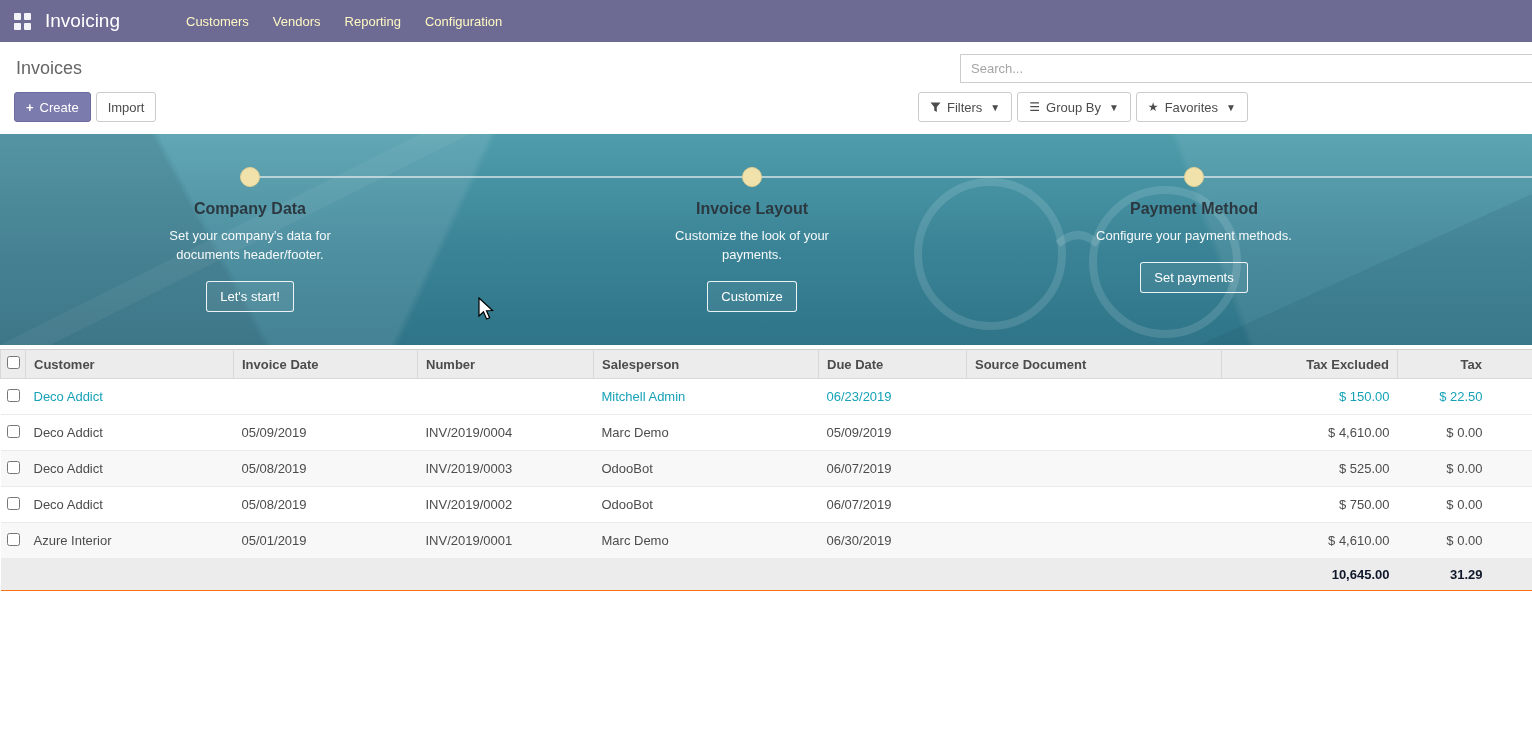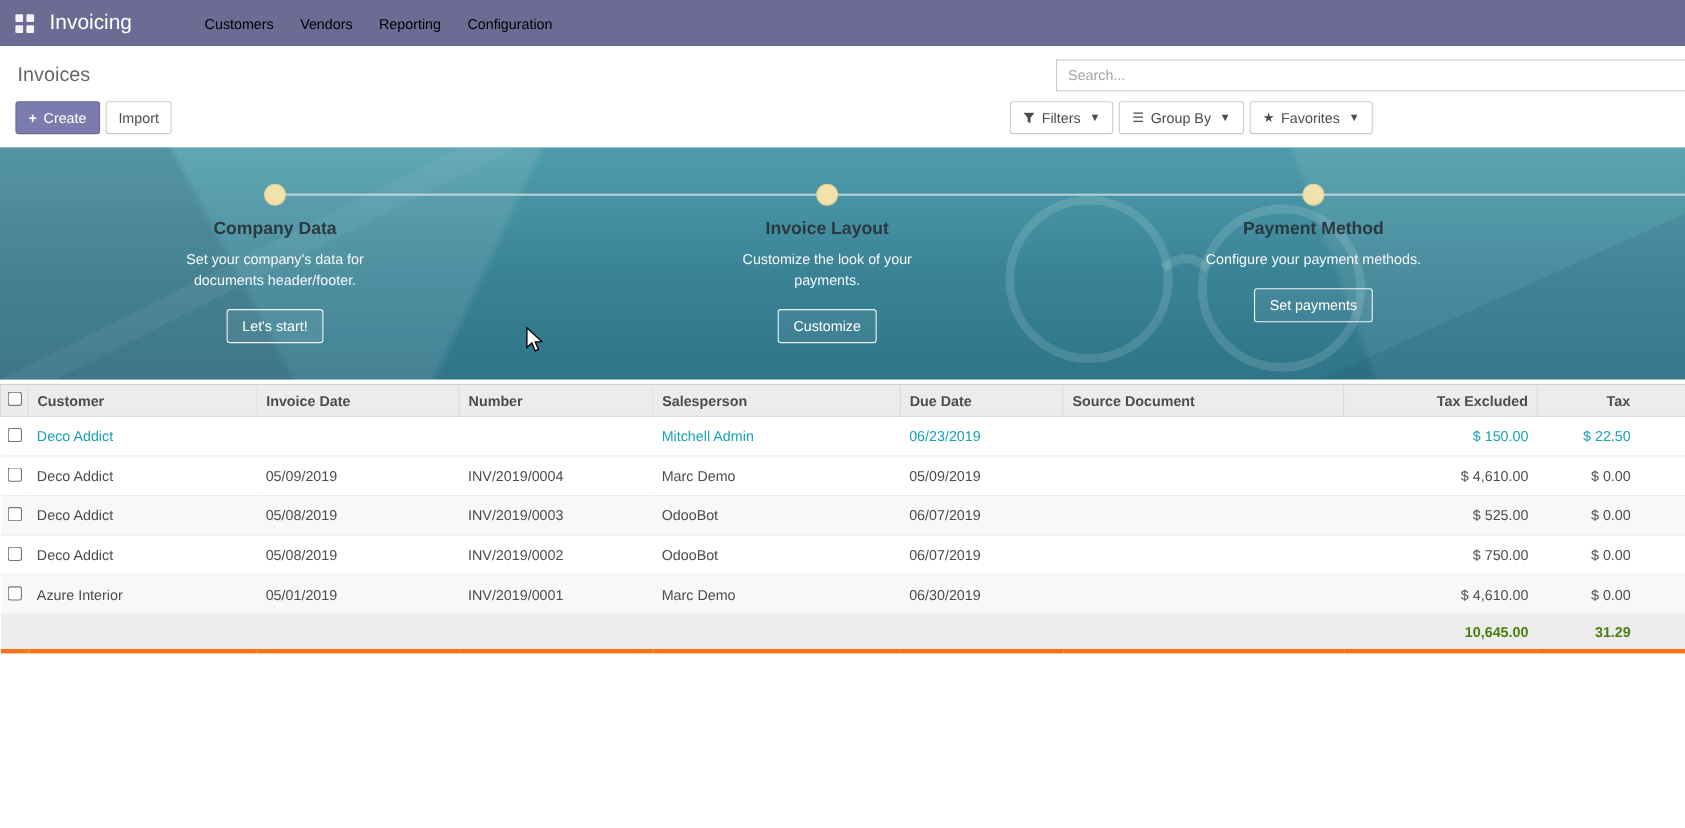--- a/index.html
+++ b/index.html
@@ -29,21 +29,21 @@
     grid-template-rows: repeat(2, 7px);
     gap: 3px;
     margin: 0 14px 0 6px;
     cursor: pointer;
   }
   .apps-icon span { background: #fff; opacity: .92; border-radius: 1px; }
   .brand { font-size: 19px; font-weight: 400; margin-right: 54px; cursor: pointer; }
   .nav-menu { display: flex; }
   .nav-item {
     padding: 13px 12px;
-    color: #000000;
+    color: #fef9c3;
     font-size: 13px;
     cursor: pointer;
     white-space: nowrap;
   }
 
   
   .control-panel { background: #fff; padding-top: 12px; }
   .cp-top { display: flex; align-items: center; padding-left: 16px; }
   .breadcrumb { font-size: 18px; color: #666; }
   .search-box { margin-left: auto; width: 572px; }
@@ -174,23 +174,23 @@
   table.list tbody tr { cursor: pointer; }
   table.list tbody tr:nth-child(odd) { background: #f8f8f8; }
   table.list tbody tr.row-draft { background: #fff; }
   table.list tbody tr.row-draft td { color: #17a2b8; }
   td.cell-check, th.cell-check { padding: 6px 0 6px 6px !important; }
   .num { text-align: right; }
   .pad-tax { padding-right: 50px !important; }
   table.list tfoot td {
     background: #ececec;
     border-top: 1px solid #ccc;
-    border-bottom: 4px solid #f97316;
+    border-bottom: 1px solid #f97316;
     font-weight: bold;
-    color: #4d7c0f;
+    color: #0f172a;
     padding: 8px;
     height: 27px;
   }
   input[type="checkbox"] { width: 13px; height: 13px; cursor: pointer; }
 
   
   .mouse-cursor { position: absolute; left: 478px; top: 297px; z-index: 50; pointer-events: none; }
 </style>
 </head>
 <body>

